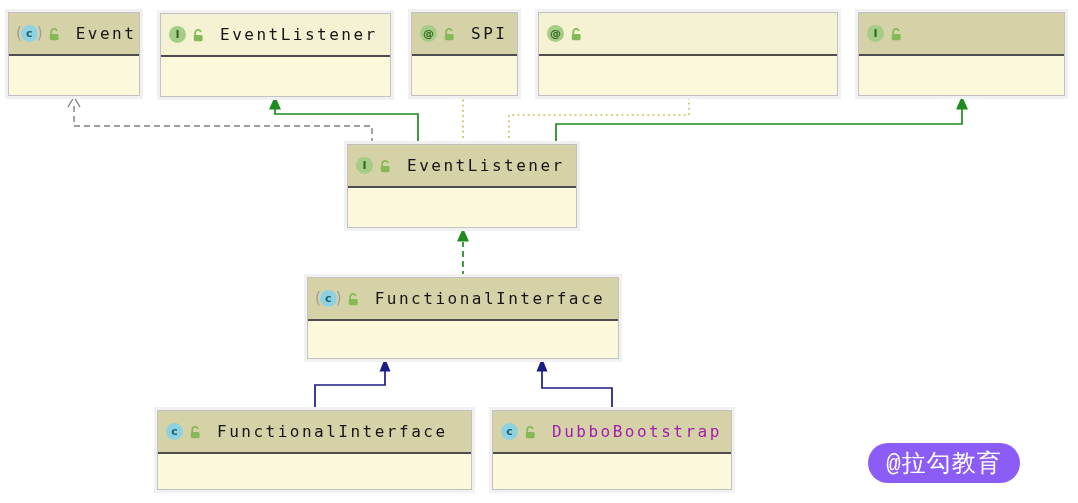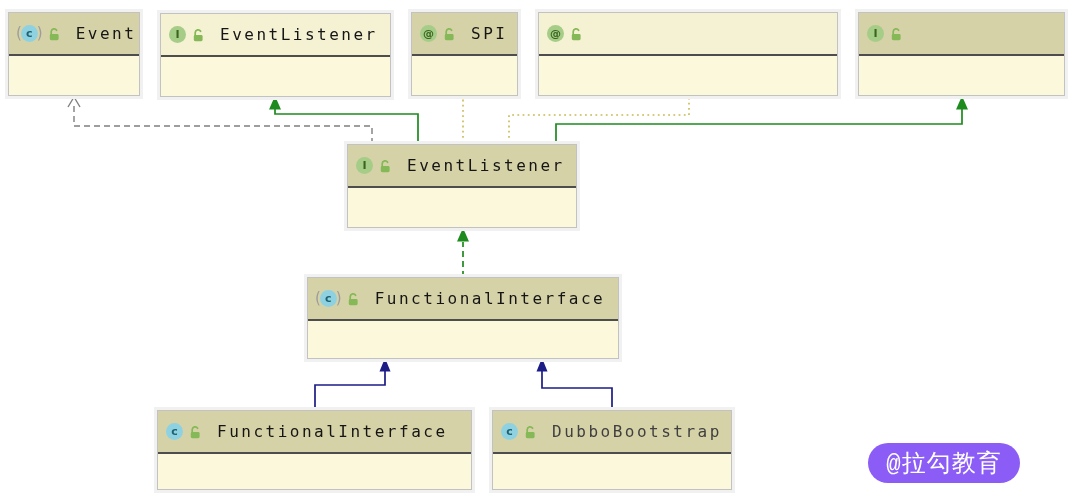--- a/index.html
+++ b/index.html
@@ -34,21 +34,21 @@
     font-family:"DejaVu Sans",sans-serif;font-size:11px;font-weight:bold;
   }
   .ic-class{background:#8ed2e2;color:#20616f;}
   .ic-green{background:#a5cd87;color:#3a641f;}
   .paren{color:#9d9d9d;font-size:15px;line-height:17px;margin:0 -1px;font-family:"DejaVu Sans",sans-serif;}
   .lock{margin-left:6px;display:flex;align-items:center;}
   .lbl{
     margin-left:14px;font-size:16px;letter-spacing:2.5px;color:#151515;
     white-space:nowrap;
   }
-  .lbl-blue{color:#404040;}
+  .lbl-blue{color:#a21caf;}
   .watermark{
     position:absolute;left:868px;top:443px;width:152px;height:40px;
     background:#8b5cf6;border-radius:20px;display:flex;align-items:center;justify-content:center;
     color:#ffffff;font-size:24px;font-family:Liberation Mono, monospace;letter-spacing:1px;
   }
 </style>
 </head>
 <body>
 
 <div class="canvas">

